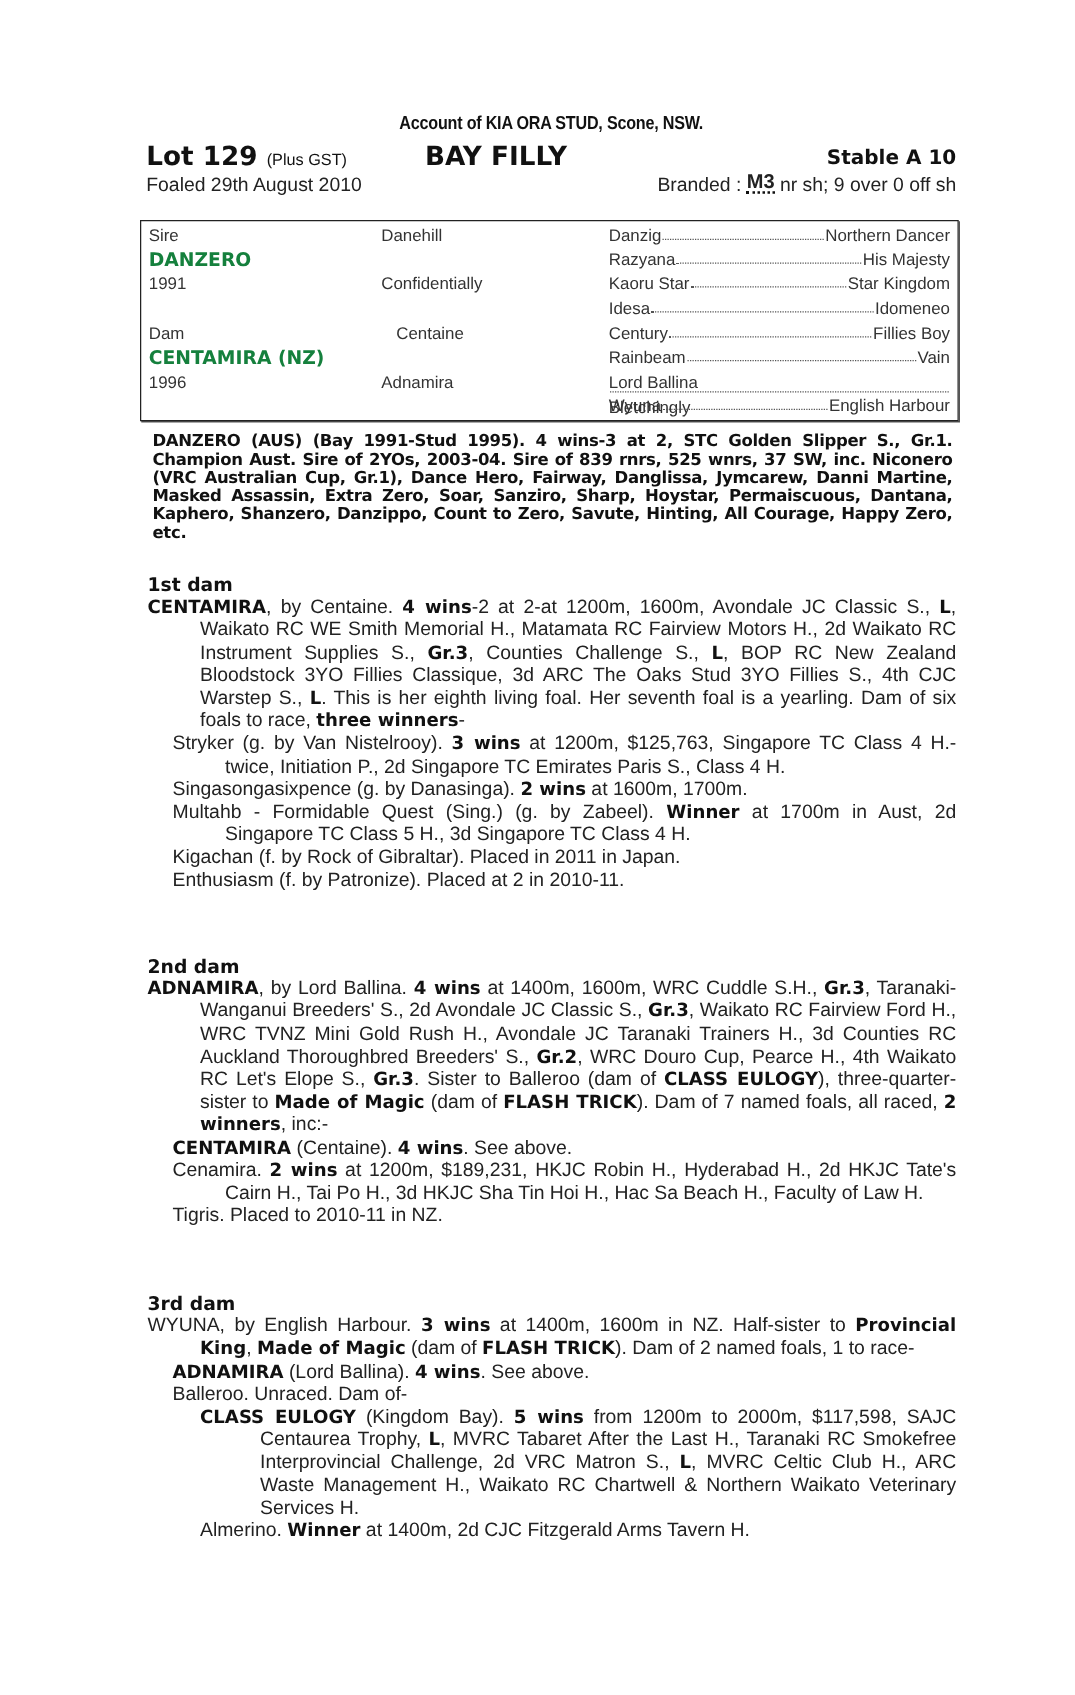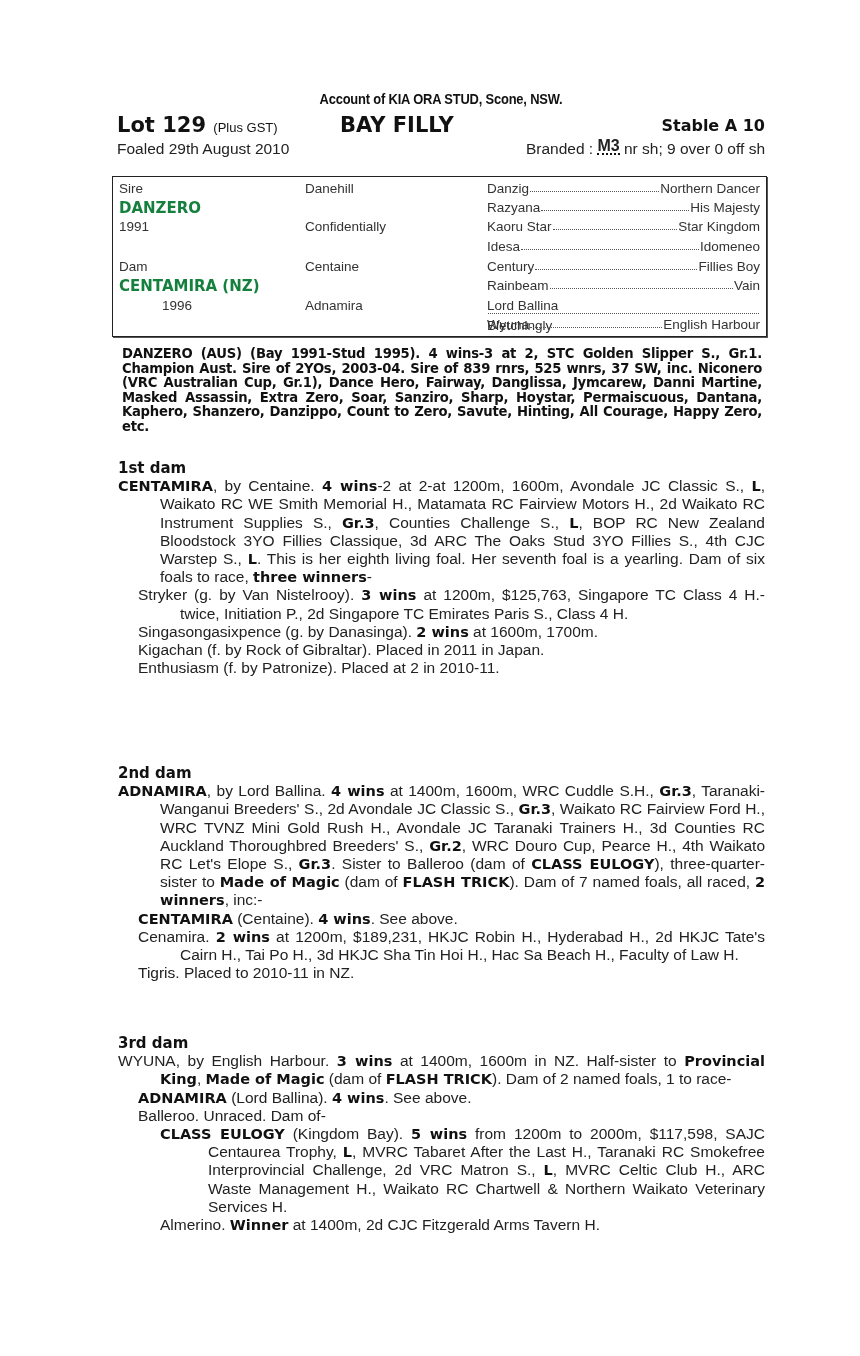--- a/index.html
+++ b/index.html
@@ -44,25 +44,25 @@
     <span class="brand"><span>Branded :</span> <span class="brandmark">M3</span> <span>nr sh; 9 over 0 off sh</span></span>
   </div>
 </div>
 
 <div class="ped">
   <span class="cell" style="left:6px; top:4px;">Sire</span>
   <span class="cell big" style="left:6px; top:22px;">DANZERO</span>
   <span class="cell" style="left:6px; top:42px;">1991</span>
   <span class="cell" style="left:6px; top:82px;">Dam</span>
   <span class="cell big" style="left:6px; top:100px;">CENTAMIRA (NZ)</span>
-  <span class="cell" style="left:6px; top:121px;margin-left:43px;">1996</span>
+  <span class="cell" style="left:6px; top:121px;">1996</span>
 
   <span class="cell" style="left:192px; top:4px;">Danehill</span>
   <span class="cell" style="left:192px; top:42px;">Confidentially</span>
-  <span class="cell" style="left:192px; top:82px;">Centaine</span>
+  <span class="cell" style="left:204px; top:82px;">Centaine</span>
   <span class="cell" style="left:192px; top:121px;">Adnamira</span>
 
   <div class="g3" style="top:4px;">
       <span>Danzig</span>
       <span class="dots"></span>
       <span>Northern Dancer</span>
     </div>
   <div class="g3" style="top:23px;">
       <span>Razyana</span>
       <span class="dots"></span>
@@ -101,20 +101,21 @@
 </div>
 
 <div class="sireblurb">DANZERO (AUS) (Bay 1991-Stud 1995). 4 wins-3 at 2, STC Golden Slipper S., Gr.1. Champion Aust. Sire of 2YOs, 2003-04. Sire of 839 rnrs, 525 wnrs, 37 SW, inc. Niconero (VRC Australian Cup, Gr.1), Dance Hero, Fairway, Danglissa, Jymcarew, Danni Martine, Masked Assassin, Extra Zero, Soar, Sanziro, Sharp, Hoystar, Permaiscuous, Dantana, Kaphero, Shanzero, Danzippo, Count to Zero, Savute, Hinting, All Courage, Happy Zero, etc.</div>
 
 <div class="section" style="top:459px;">
   <div class="shead">1st dam</div>
   <div>
       <div class="para hang0"><span class="b">CENTAMIRA</span><span>, by Centaine. </span><span class="b">4 wins</span><span>-2 at 2-at 1200m, 1600m, Avondale JC Classic S., </span><span class="b">L</span><span>, Waikato RC WE Smith Memorial H., Matamata RC Fairview Motors H., 2d Waikato RC Instrument Supplies S., </span><span class="b">Gr.3</span><span>, Counties Challenge S., </span><span class="b">L</span><span>, BOP RC New Zealand Bloodstock 3YO Fillies Classique, 3d ARC The Oaks Stud 3YO Fillies S., 4th CJC Warstep S., </span><span class="b">L</span><span>. This is her eighth living foal. Her seventh foal is a yearling. Dam of six foals to race, </span><span class="b">three winners</span><span>-</span></div>
       <div class="para hang1"><span>Stryker (g. by Van Nistelrooy). </span><span class="b">3 wins</span><span> at 1200m, $125,763, Singapore TC Class 4 H.-twice, Initiation P., 2d Singapore TC Emirates Paris S., Class 4 H.</span></div>
       <div class="para hang1"><span>Singasongasixpence (g. by Danasinga). </span><span class="b">2 wins</span><span> at 1600m, 1700m.</span></div>
+      <div class="para hang1"><span>Multahb - Formidable Quest (Sing.) (g. by Zabeel). </span><span class="b">Winner</span><span> at 1700m in Aust, 2d Singapore TC Class 5 H., 3d Singapore TC Class 4 H.</span></div>
       <div class="para hang1"><span>Kigachan (f. by Rock of Gibraltar). Placed in 2011 in Japan.</span></div>
       <div class="para hang1"><span>Enthusiasm (f. by Patronize). Placed at 2 in 2010-11.</span></div>
     </div>
 </div>
 
 <div class="section" style="top:764px;">
   <div class="shead">2nd dam</div>
   <div>
       <div class="para hang0"><span class="b">ADNAMIRA</span><span>, by Lord Ballina. </span><span class="b">4 wins</span><span> at 1400m, 1600m, WRC Cuddle S.H., </span><span class="b">Gr.3</span><span>, Taranaki-Wanganui Breeders' S., 2d Avondale JC Classic S., </span><span class="b">Gr.3</span><span>, Waikato RC Fairview Ford H., WRC TVNZ Mini Gold Rush H., Avondale JC Taranaki Trainers H., 3d Counties RC Auckland Thoroughbred Breeders' S., </span><span class="b">Gr.2</span><span>, WRC Douro Cup, Pearce H., 4th Waikato RC Let's Elope S., </span><span class="b">Gr.3</span><span>. Sister to Balleroo (dam of </span><span class="b">CLASS EULOGY</span><span>), three-quarter-sister to </span><span class="b">Made of Magic</span><span> (dam of </span><span class="b">FLASH TRICK</span><span>). Dam of 7 named foals, all raced, </span><span class="b">2 winners</span><span>, inc:-</span></div>
       <div class="para hang1"><span class="b">CENTAMIRA</span><span> (Centaine). </span><span class="b">4 wins</span><span>. See above.</span></div>

